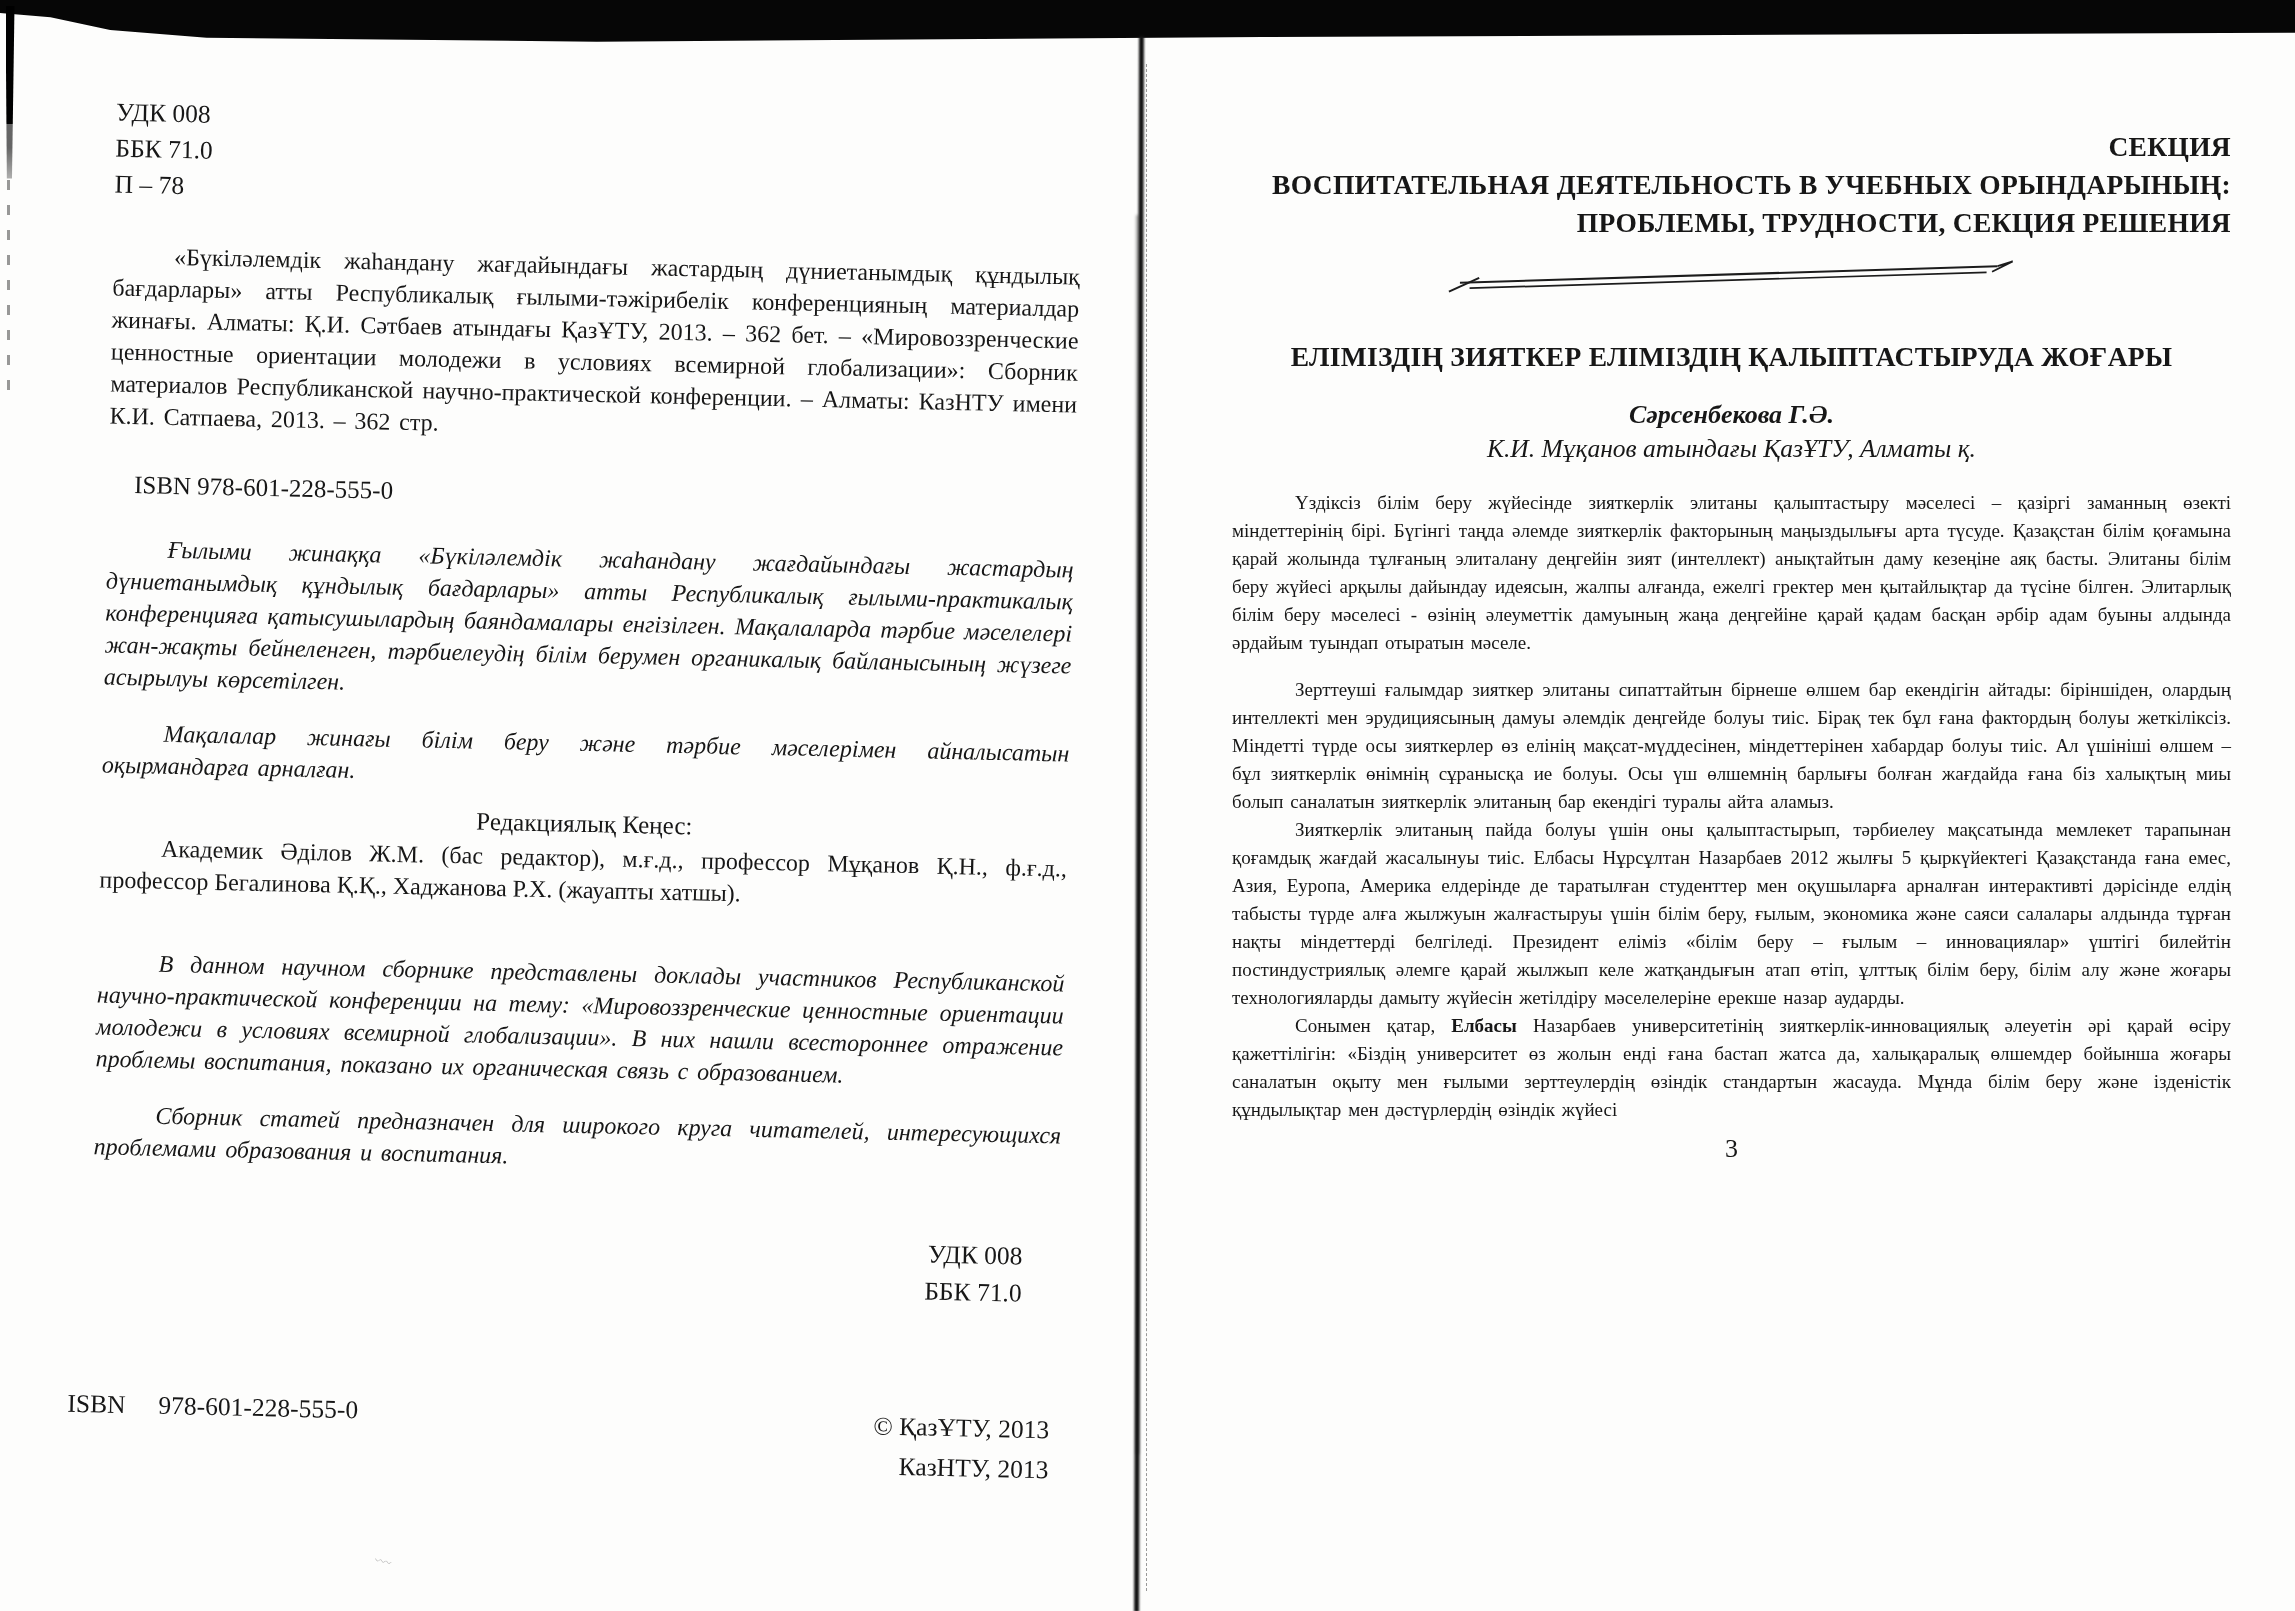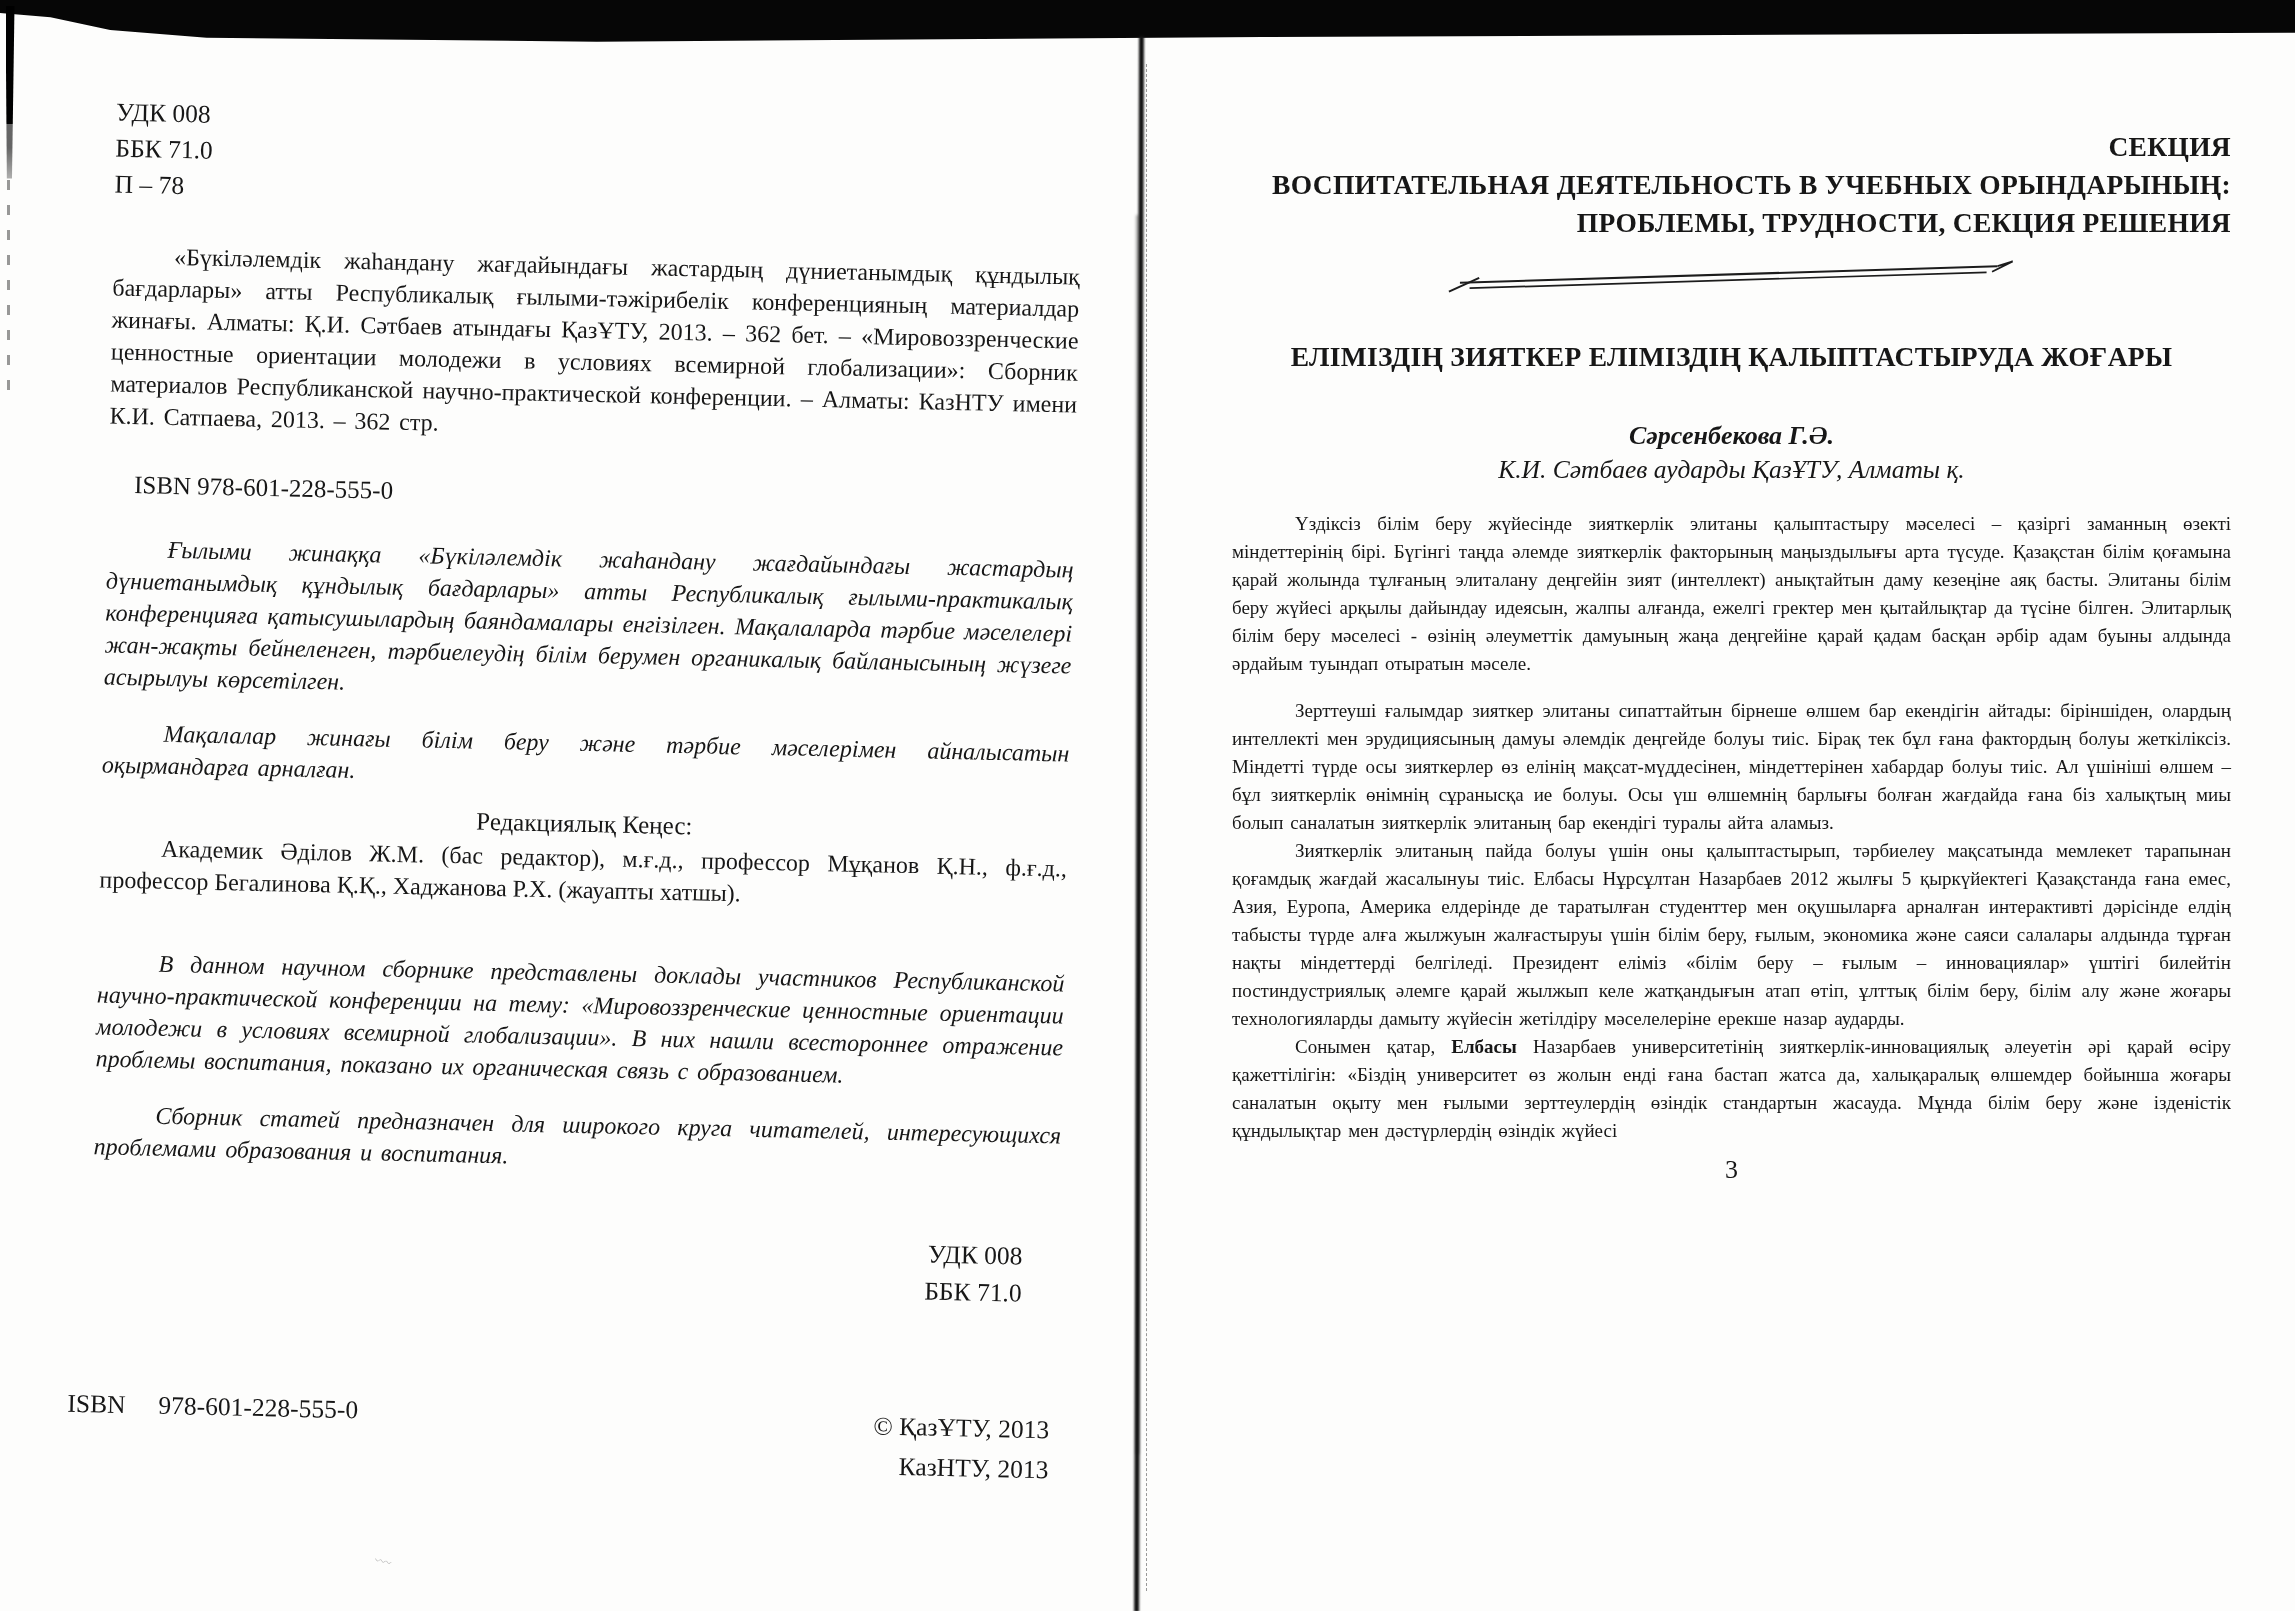--- a/index.html
+++ b/index.html
@@ -53,21 +53,21 @@
   .ru1{margin-top:51px;}
   .udc-bottom{margin-top:55px;text-align:right;font-size:25.5px;line-height:37px;padding-right:36px;white-space:pre-line;}
   .bottom-row{margin-top:98px;display:flex;justify-content:space-between;align-items:flex-start;font-size:25.5px;}
   .isbn-bottom{margin-left:-20.6px;}
   .isbn-bottom .gap{display:inline-block;width:33px;}
   .copyright{text-align:right;line-height:40px;padding-right:5.5px;white-space:pre-line;}
 
   .sec-head{font-weight:bold;text-align:right;font-size:27.5px;line-height:38px;letter-spacing:0.3px;}
   .ornament{display:block;margin:18px auto 0;}
   .art-title{margin-top:44px;font-weight:bold;text-align:center;font-size:27.5px;line-height:39px;letter-spacing:0.3px;}
-  .author{margin-top:45px;text-align:center;font-weight:bold;font-style:italic;font-size:26px;}
+  .author{margin-top:24px;text-align:center;font-weight:bold;font-style:italic;font-size:26px;}
   .affil{margin-top:4.1px;text-align:center;font-style:italic;font-size:25.5px;}
   .body-p{font-size:19px;line-height:28px;text-align:justify;text-indent:63px;word-spacing:2.1px;}
   .body-p.first{margin-top:25px;}
   .pagenum{margin-top:9.6px;text-align:center;font-size:26px;}
 </style>
 </head>
 <body>
 
 <div class="scan">
 
@@ -126,21 +126,21 @@
       <line x1="34" y1="41" x2="786" y2="18" stroke="#1c1c1c" stroke-width="2.5"></line>
       <path d="M4 46 L48 26" stroke="#1c1c1c" stroke-width="3" fill="none"></path>
       <path d="M802 9 L824 2 L794 17" stroke="#1c1c1c" stroke-width="2.5" fill="none"></path>
     </svg>
 
     <div class="art-title">
       <div>ЕЛІМІЗДІҢ ЗИЯТКЕР ЕЛІМІЗДІҢ ҚАЛЫПТАСТЫРУДА ЖОҒАРЫ</div>
     </div>
 
     <div class="author">Сәрсенбекова  Г.Ә.</div>
-    <div class="affil">К.И. Сәтбаев аударды ҚазҰТУ, Алматы қ.</div>
+    <div class="affil">К.И. Мұқанов атындағы ҚазҰТУ, Алматы қ.</div>
 
     <p class="body-p first">Үздіксіз білім беру жүйесінде зияткерлік элитаны қалыптастыру мәселесі – қазіргі заманның өзекті міндеттерінің бірі. Бүгінгі таңда әлемде зияткерлік факторының маңыздылығы арта түсуде. Қазақстан білім қоғамына қарай жолында тұлғаның элиталану деңгейін зият (интеллект) анықтайтын даму кезеңіне аяқ басты. Элитаны білім беру жүйесі арқылы дайындау идеясын, жалпы алғанда,  ежелгі гректер мен қытайлықтар да  түсіне білген. Элитарлық білім беру мәселесі - өзінің әлеуметтік дамуының жаңа деңгейіне қарай қадам басқан әрбір адам буыны алдында әрдайым туындап отыратын мәселе.</p>
     <p class="body-p" style="margin:0;">Зерттеуші ғалымдар зияткер элитаны сипаттайтын бірнеше өлшем бар екендігін айтады: біріншіден, олардың интеллекті мен эрудициясының дамуы әлемдік деңгейде болуы тиіс. Бірақ тек бұл ғана фактордың болуы жеткіліксіз. Міндетті түрде осы зияткерлер өз елінің мақсат-мүддесінен, міндеттерінен хабардар болуы тиіс. Ал үшініші өлшем – бұл зияткерлік өнімнің сұранысқа ие болуы. Осы үш өлшемнің барлығы болған жағдайда ғана біз халықтың миы болып саналатын зияткерлік элитаның бар екендігі туралы айта аламыз.</p>
     <p class="body-p" style="margin:0;">Зияткерлік элитаның пайда болуы үшін оны қалыптастырып, тәрбиелеу мақсатында мемлекет тарапынан қоғамдық жағдай жасалынуы тиіс. Елбасы Нұрсұлтан Назарбаев 2012 жылғы 5 қыркүйектегі Қазақстанда ғана емес, Азия, Еуропа, Америка елдерінде де таратылған студенттер мен оқушыларға арналған интерактивті дәрісінде елдің табысты түрде алға жылжуын жалғастыруы үшін білім беру, ғылым, экономика және саяси салалары алдында тұрған нақты міндеттерді белгіледі. Президент еліміз «білім беру – ғылым – инновациялар» үштігі билейтін постиндустриялық әлемге қарай жылжып келе жатқандығын атап өтіп, ұлттық білім беру, білім алу және жоғары технологияларды дамыту жүйесін жетілдіру мәселелеріне ерекше назар аударды.</p>
     <p class="body-p" style="margin:0;"><span>Сонымен қатар, </span><b>Елбасы</b><span> Назарбаев университетінің зияткерлік-инновациялық әлеуетін әрі қарай өсіру қажеттілігін: «Біздің университет өз жолын енді ғана бастап жатса да, халықаралық өлшемдер бойынша жоғары саналатын оқыту мен ғылыми зерттеулердің өзіндік стандартын жасауда. Мұнда білім беру және ізденістік құндылықтар мен дәстүрлердің өзіндік жүйесі</span></p>
 
     <div class="pagenum">3</div>
 
   </div>
 

